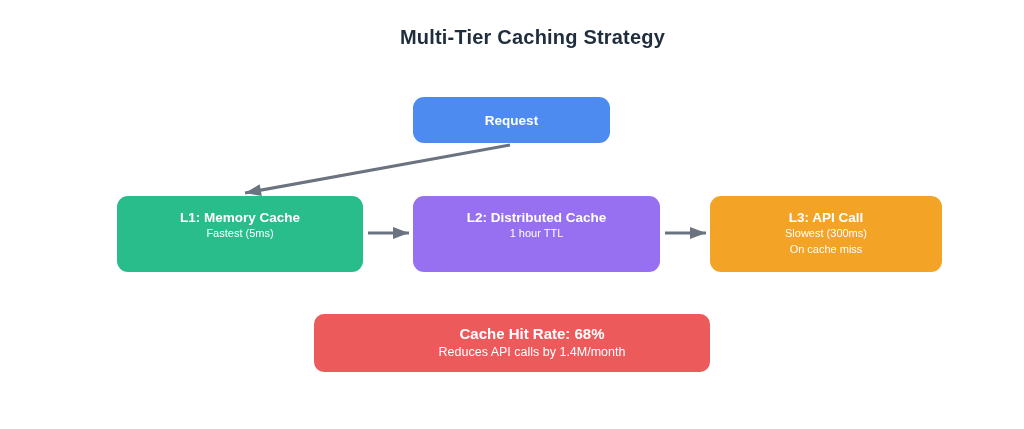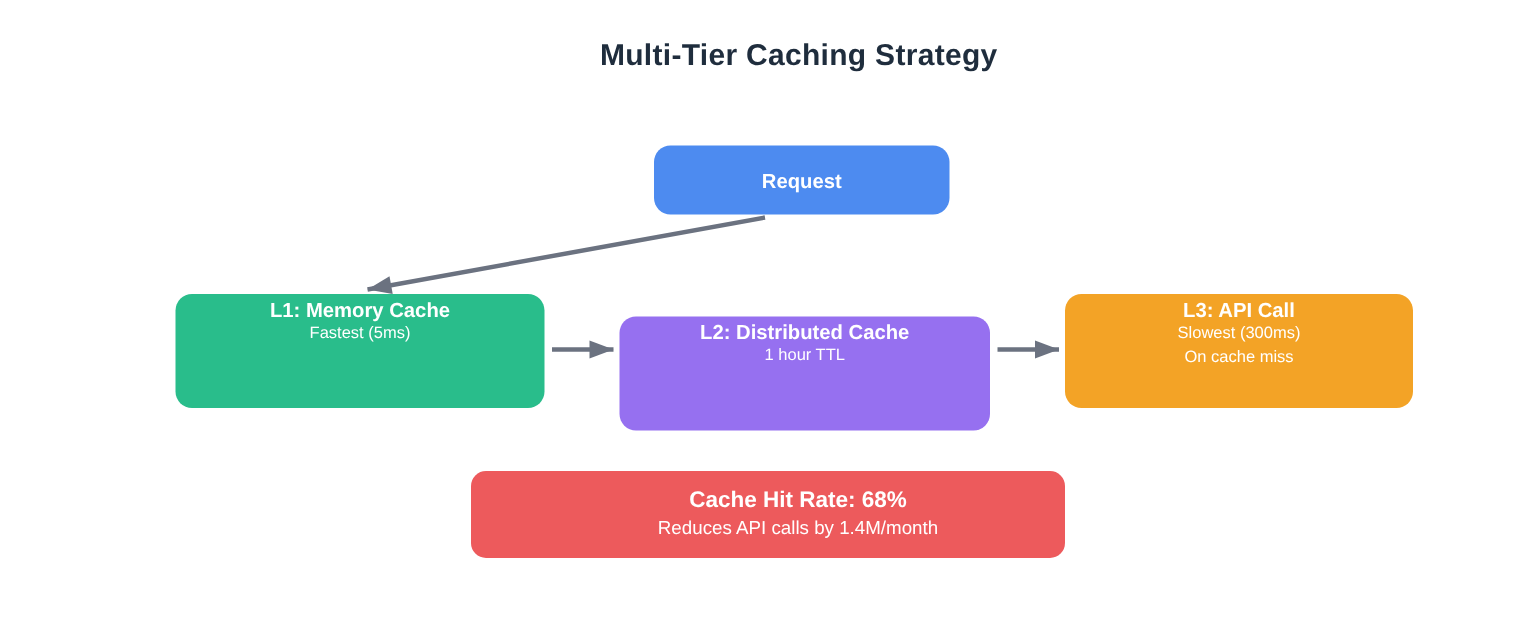--- a/index.html
+++ b/index.html
@@ -29,26 +29,26 @@
     border-radius: 11px;
     color: #ffffff;
     text-align: center;
   }
   .node-request {
     left: 413px; top: 97px; width: 197px; height: 46px;
     display: flex; align-items: center; justify-content: center;
   }
   .node-request .node-title { padding-top: 0; }
   .node-l1 { left: 117px; top: 196px; width: 246px; height: 76px; }
-  .node-l2 { left: 413px; top: 196px; width: 247px; height: 76px; margin-top: 15px; }
+  .node-l2 { left: 413px; top: 196px; width: 247px; height: 76px; }
   .node-l3 { left: 710px; top: 196px; width: 232px; height: 76px; }
   .node-title {
     font-size: 13.5px;
     font-weight: bold;
-    padding-top: 3px;
+    padding-top: 14px;
   }
   .node-line {
     font-size: 11px;
     line-height: 16px;
   }
   .node .node-line:first-of-type { margin-top: 7px; }
   .node-hitrate {
     left: 314px; top: 314px; width: 396px; height: 58px;
     border-radius: 10px;
     padding-left: 40px;
@@ -80,21 +80,21 @@
     <defs>
       <marker id="arrowhead" markerWidth="18" markerHeight="14" refX="17" refY="7" orient="auto" markerUnits="userSpaceOnUse">
         <path d="M1,1 L17,7 L1,13 Z" fill="#6b7280"></path>
       </marker>
     </defs>
     <line x1="510" y1="145" x2="245" y2="193" stroke-width="3" marker-end="url(#arrowhead)" stroke="#6b7280"></line>
     <line x1="368" y1="233" x2="409" y2="233" stroke-width="3" marker-end="url(#arrowhead)" stroke="#6b7280"></line>
     <line x1="665" y1="233" x2="706" y2="233" stroke-width="3" marker-end="url(#arrowhead)" stroke="#6b7280"></line>
   </svg>
 
-  <div class="node node-request" style="background: rgb(77, 139, 240); margin-left: 23px;">
+  <div class="node node-request" style="background: rgb(77, 139, 240);">
     <div class="node-title">Request</div>
   </div>
 
   <div class="node node-l1" style="background: rgb(41, 189, 139);">
     <div class="node-title">L1: Memory Cache</div>
     <div class="node-line">Fastest (5ms)</div>
   </div>
 
   <div class="node node-l2" style="background: rgb(150, 112, 240);">
     <div class="node-title">L2: Distributed Cache</div>

